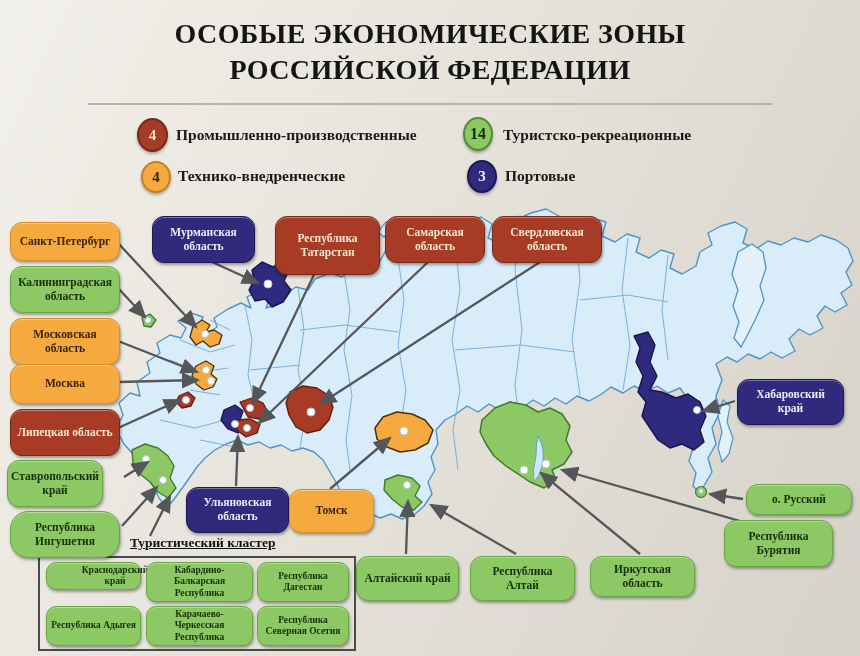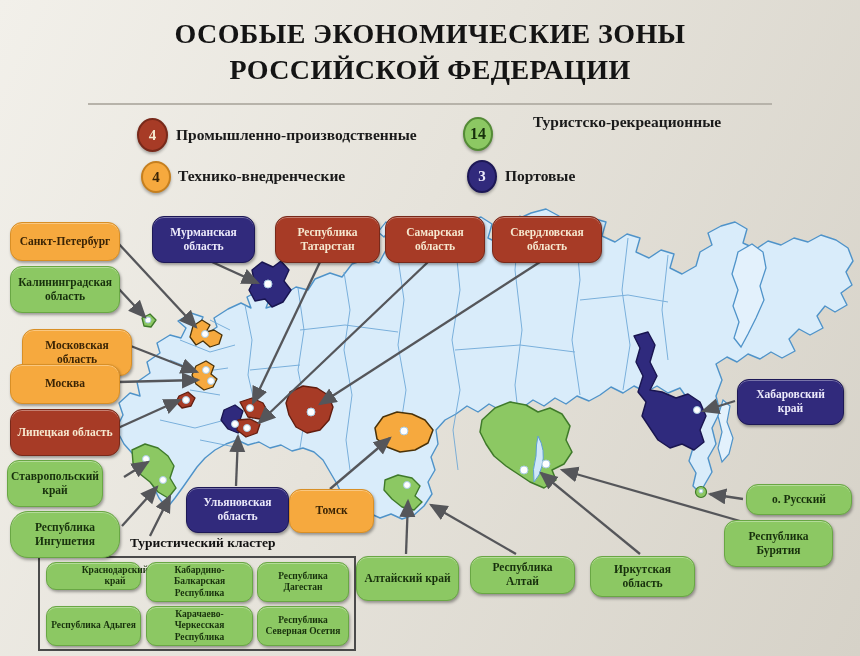--- a/index.html
+++ b/index.html
@@ -29,42 +29,42 @@
     box-sizing:border-box; box-shadow:1px 2px 3px rgba(0,0,0,.35), inset 0 1px 0 rgba(255,255,255,.35);
     z-index:3;
   }
   .pill.tech{background:#f6a93e; color:#3a2405; border:1px solid #d88f26;}
   .pill.tourist{background:#8cc863; color:#17300c; border:1px solid #69a744;}
   .pill.industrial{background:#a73b26; color:#f6e8cf; border:1px solid #78291a;}
   .pill.port{background:#312a7c; color:#eceafb; border:1px solid #1d1856;}
   .pill.small{font-size:9.5px; border-radius:10px;}
   .cluster-box{position:absolute; left:38px; top:556px; width:318px; height:95px;
     border:2px solid #4a4a4a; z-index:2; box-sizing:border-box;}
-  .cluster-caption{position:absolute; left:130px; top:535px; font-weight:bold; font-size:13.5px; color:#111; z-index:3;}
+  .cluster-caption{position:absolute; left:130px; top:535px; font-weight:bold; font-size:13.5px; color:#111; z-index:3;text-decoration:underline;}
   svg.map{position:absolute; left:0; top:0; z-index:1;}
 </style>
 </head>
 <body>
 
 <div class="canvas">
 
   <div class="title">
     <div>ОСОБЫЕ ЭКОНОМИЧЕСКИЕ ЗОНЫ</div>
     <div>РОССИЙСКОЙ ФЕДЕРАЦИИ</div>
   </div>
   <div class="divider"></div>
 
   <div class="legend-circle lc-industrial" style="left:137px;top:118px;width:31px;height:34px;">4</div>
   <div class="legend-label" style="left:176px;top:126px;">Промышленно-производственные</div>
 
   <div class="legend-circle lc-tech" style="left:141px;top:161px;width:30px;height:32px;">4</div>
   <div class="legend-label" style="left:178px;top:167px;">Технико-внедренческие</div>
 
   <div class="legend-circle lc-tourist" style="left:463px;top:117px;width:30px;height:34px;font-size:16px;">14</div>
-  <div class="legend-label" style="left:503px;top:113px;margin-left:30px;">Туристско-рекреационные</div>
+  <div class="legend-label" style="left:503px;top:126px;">Туристско-рекреационные</div>
 
   <div class="legend-circle lc-port" style="left:467px;top:160px;width:30px;height:33px;">3</div>
   <div class="legend-label" style="left:505px;top:167px;">Портовые</div>
 
   <svg class="map" width="860" height="656" viewBox="0 0 860 656">
     <defs>
       <marker id="ah" markerWidth="9" markerHeight="8" refX="7" refY="3.5" orient="auto">
         <path d="M0,0 L8,3.5 L0,7 Z" fill="#55565a"></path>
       </marker>
     </defs>
@@ -201,40 +201,40 @@
       <line x1="236" y1="486" x2="238" y2="436" marker-end="url(#ah)"></line>
       <line x1="330" y1="489" x2="390" y2="438" marker-end="url(#ah)"></line>
       <line x1="406" y1="554" x2="408" y2="501" marker-end="url(#ah)"></line>
       <line x1="516" y1="554" x2="431" y2="505" marker-end="url(#ah)"></line>
       <line x1="150" y1="536" x2="170" y2="496" marker-end="url(#ah)"></line>
     </g>
   </svg>
 
   <div class="pill tech" style="left:10px;top:222px;width:110px;height:39px;">Санкт-Петербург</div>
   <div class="pill tourist" style="left:10px;top:266px;width:110px;height:47px;">Калининградская область</div>
-  <div class="pill tech" style="left:22px;top:318px;width:110px;height:47px;margin-top:11px;">Московская область</div>
+  <div class="pill tech" style="left:10px;top:318px;width:110px;height:47px;">Московская область</div>
   <div class="pill tech" style="left:10px;top:364px;width:110px;height:40px;">Москва</div>
   <div class="pill industrial" style="left:10px;top:409px;width:110px;height:47px;">Липецкая область</div>
   <div class="pill tourist" style="left:7px;top:460px;width:96px;height:47px;">Ставропольский край</div>
   <div class="pill tourist" style="left:10px;top:511px;width:110px;height:47px;border-radius:18px;">Республика Ингушетия</div>
 
   <div class="pill port" style="left:152px;top:216px;width:103px;height:47px;">Мурманская область</div>
-  <div class="pill industrial" style="left:275px;top:216px;width:105px;height:47px;">Республика Татарстан</div>
+  <div class="pill industrial" style="left:275px;top:216px;width:105px;height:59px;">Республика Татарстан</div>
   <div class="pill industrial" style="left:385px;top:216px;width:100px;height:47px;">Самарская область</div>
   <div class="pill industrial" style="left:492px;top:216px;width:110px;height:47px;">Свердловская область</div>
 
   <div class="pill port" style="left:737px;top:379px;width:107px;height:46px;">Хабаровский край</div>
   <div class="pill tourist" style="left:746px;top:484px;width:106px;height:31px;">о. Русский</div>
   <div class="pill tourist" style="left:724px;top:520px;width:109px;height:47px;">Республика Бурятия</div>
 
   <div class="pill port" style="left:186px;top:487px;width:103px;height:46px;">Ульяновская область</div>
   <div class="pill tech" style="left:289px;top:489px;width:85px;height:44px;">Томск</div>
 
   <div class="pill tourist" style="left:356px;top:556px;width:103px;height:45px;">Алтайский край</div>
-  <div class="pill tourist" style="left:470px;top:556px;width:105px;height:38px;">Республика Алтай</div>
+  <div class="pill tourist" style="left:470px;top:556px;width:105px;height:45px;">Республика Алтай</div>
   <div class="pill tourist" style="left:590px;top:556px;width:105px;height:41px;">Иркутская область</div>
 
   <div class="cluster-caption">Туристический кластер</div>
   <div class="cluster-box"></div>
 
   <div class="pill tourist small" style="left:46px;top:562px;width:95px;height:28px;padding-left:47px;">Краснодарский край</div>
   <div class="pill tourist small" style="left:146px;top:562px;width:107px;height:40px;">Кабардино-Балкарская Республика</div>
   <div class="pill tourist small" style="left:257px;top:562px;width:92px;height:40px;">Республика Дагестан</div>
   <div class="pill tourist small" style="left:46px;top:606px;width:95px;height:40px;">Республика Адыгея</div>
   <div class="pill tourist small" style="left:146px;top:606px;width:107px;height:40px;">Карачаево-Черкесская Республика</div>

